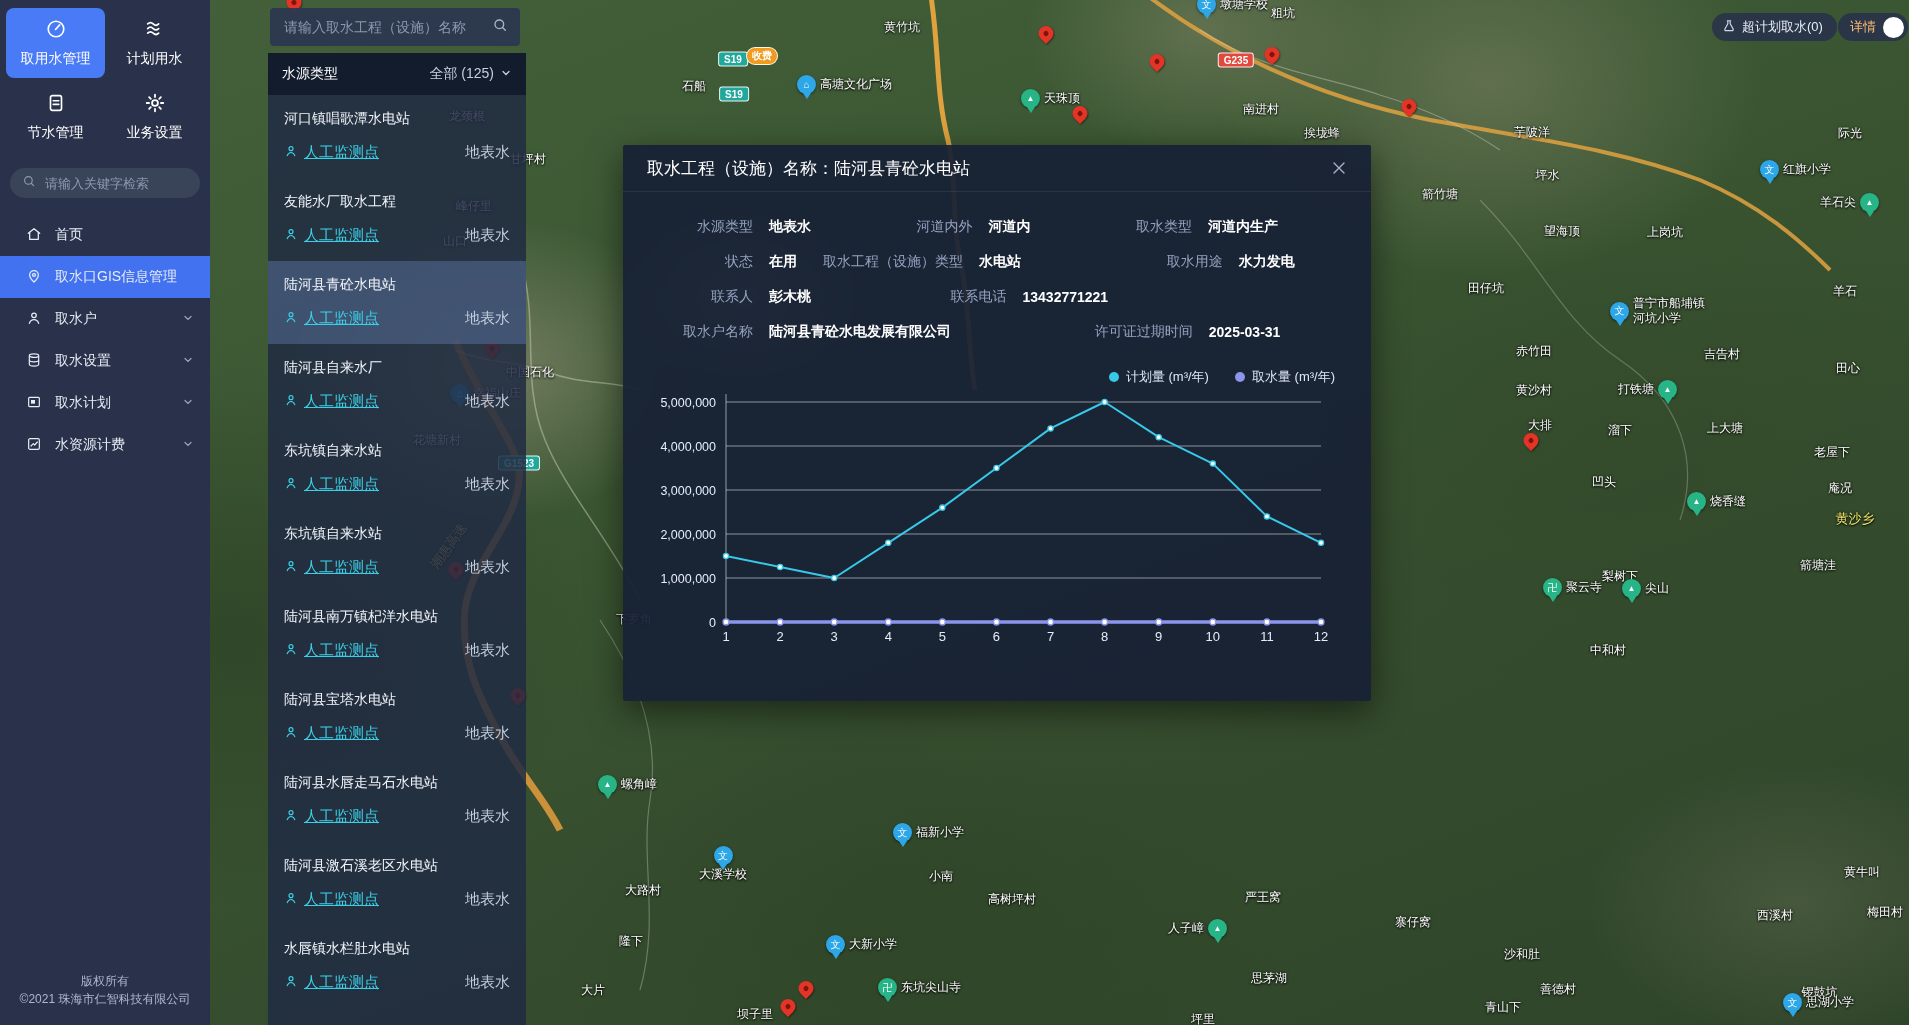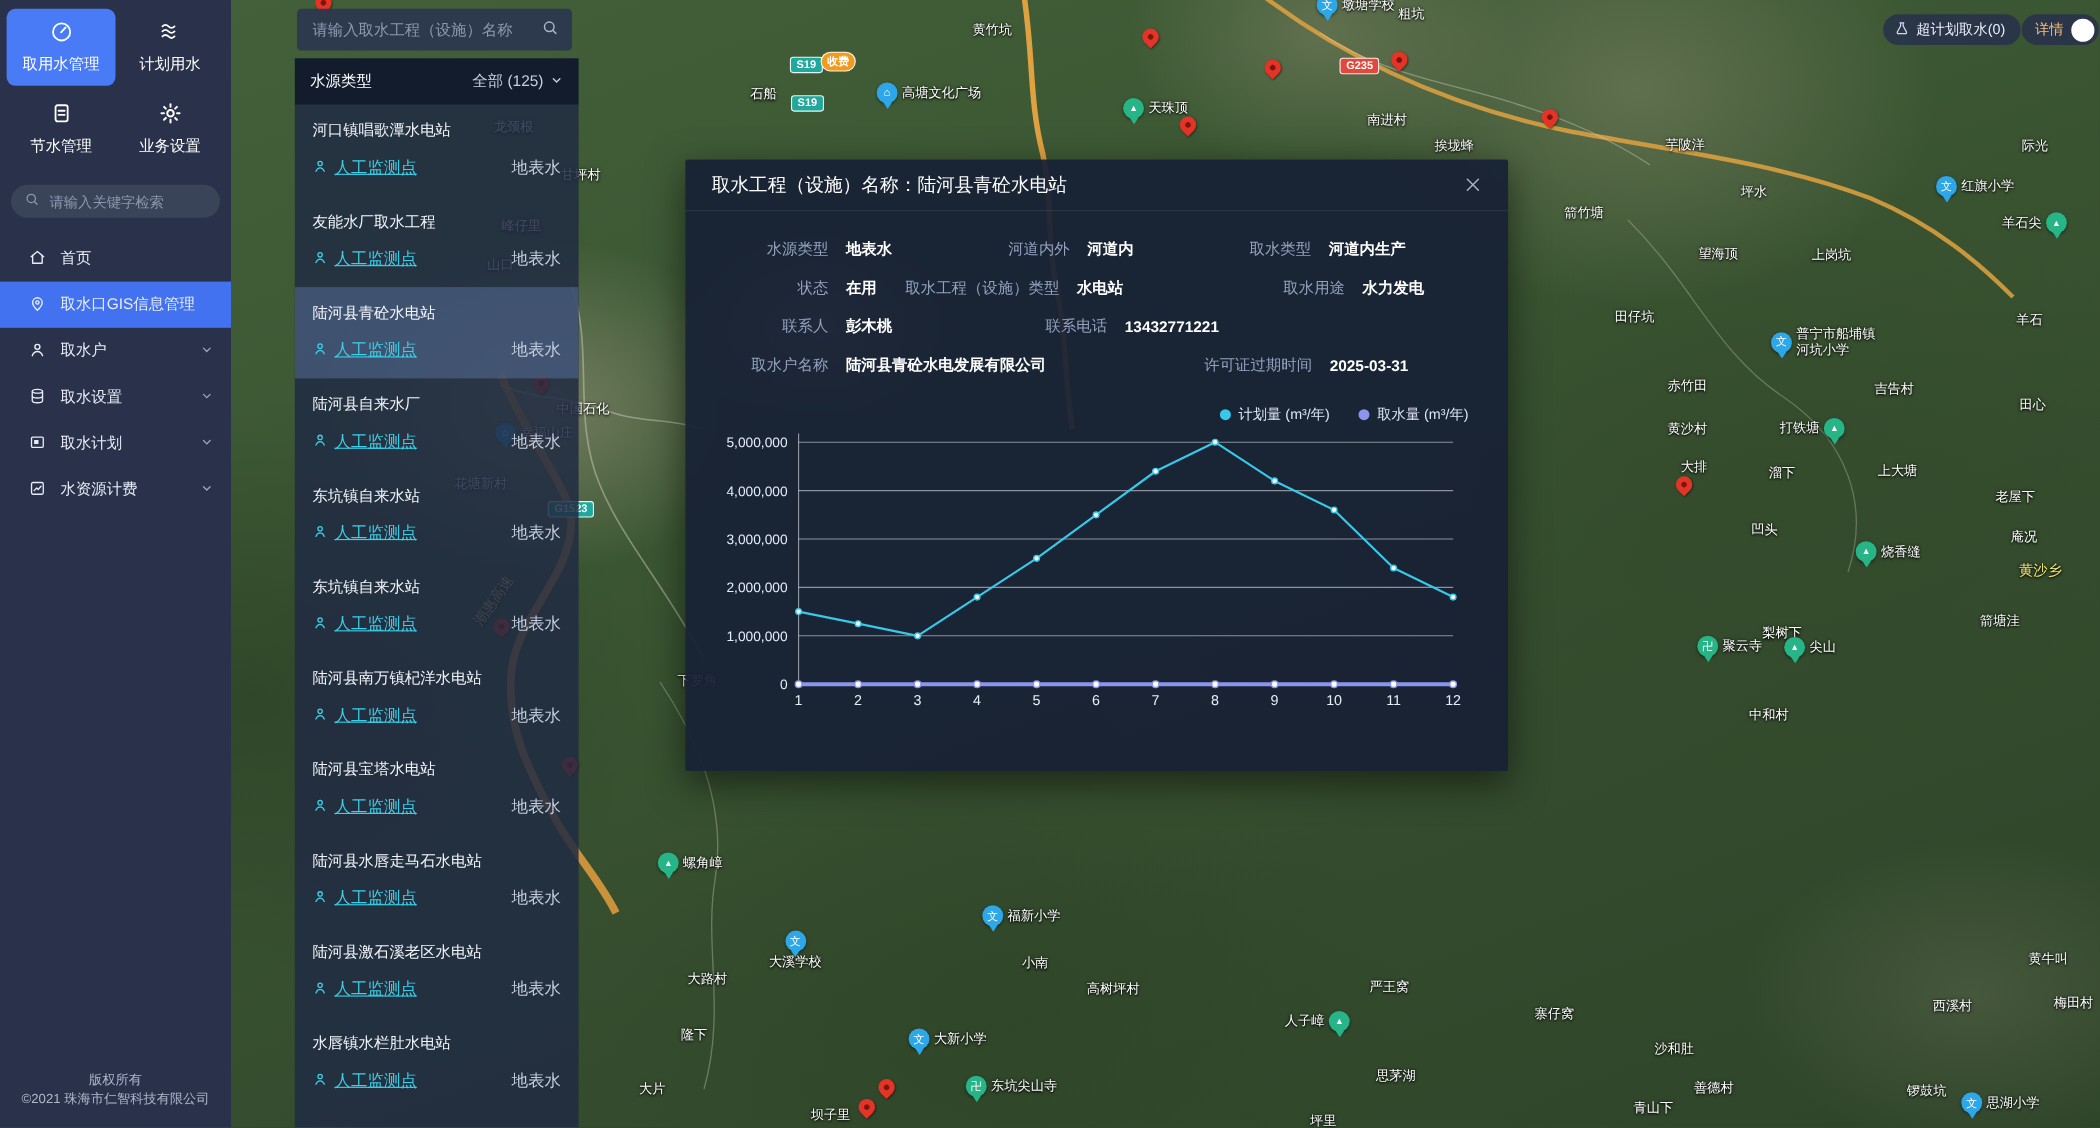--- a/index.html
+++ b/index.html
@@ -123,21 +123,21 @@
       <span class="map-label" style="left: 1283px; top: 13px;">粗坑</span>
       <span class="map-label" style="left: 694px; top: 86px;">石船</span>
       <span class="map-label" style="left: 467px; top: 116px;">龙颈根</span>
       <span class="map-label" style="left: 528px; top: 159px;">甘坪村</span>
       <span class="map-label" style="left: 474px; top: 206px;">峰仔里</span>
       <span class="map-label" style="left: 455px; top: 241px;">山口</span>
       <span class="map-label" style="left: 1261px; top: 109px;">南进村</span>
       <span class="map-label" style="left: 1322px; top: 133px;">挨垅蜂</span>
       <span class="map-label" style="left: 1532px; top: 132px;">芋陂洋</span>
       <span class="map-label" style="left: 1850px; top: 133px;">际光</span>
-      <span class="map-label" style="left: 1571px; top: 175px; padding-left: 47px;">坪水</span>
+      <span class="map-label" style="left: 1524px; top: 175px; padding-left: 47px;">坪水</span>
       <span class="map-label" style="left: 1440px; top: 194px;">箭竹塘</span>
       <span class="map-label" style="left: 1562px; top: 231px;">望海顶</span>
       <span class="map-label" style="left: 1665px; top: 232px;">上岗坑</span>
       <span class="map-label" style="left: 1845px; top: 291px;">羊石</span>
       <span class="map-label" style="left: 1486px; top: 288px;">田仔坑</span>
       <span class="map-label" style="left: 1534px; top: 351px;">赤竹田</span>
       <span class="map-label" style="left: 1722px; top: 354px;">吉告村</span>
       <span class="map-label" style="left: 1848px; top: 368px;">田心</span>
       <span class="map-label" style="left: 1534px; top: 390px;">黄沙村</span>
       <span class="map-label" style="left: 1540px; top: 425px;">大排</span>
@@ -158,21 +158,21 @@
       <span class="map-label" style="left: 1263px; top: 897px;">严王窝</span>
       <span class="map-label" style="left: 1413px; top: 922px;">寨仔窝</span>
       <span class="map-label" style="left: 1269px; top: 978px;">思茅湖</span>
       <span class="map-label" style="left: 1503px; top: 1007px;">青山下</span>
       <span class="map-label" style="left: 1558px; top: 989px;">善德村</span>
       <span class="map-label" style="left: 755px; top: 1014px;">坝子里</span>
       <span class="map-label" style="left: 1203px; top: 1019px;">坪里</span>
       <span class="map-label" style="left: 1522px; top: 954px;">沙和肚</span>
       <span class="map-label" style="left: 1775px; top: 915px;">西溪村</span>
       <span class="map-label" style="left: 1885px; top: 912px;">梅田村</span>
-      <span class="map-label" style="left: 1732px; top: 992px; padding-left: 39px;">锣鼓坑</span>
+      <span class="map-label" style="left: 1800px; top: 992px; padding-left: 39px;">锣鼓坑</span>
       <span class="map-label" style="left: 1862px; top: 872px;">黄牛叫</span>
       <span class="map-label" style="left: 631px; top: 941px;">隆下</span>
       <span class="map-label" style="left: 593px; top: 990px;">大片</span>
       <span class="map-label" style="left: 530px; top: 372px;">中国石化</span>
       <span class="map-label" style="left: 437px; top: 440px;">花塘新村</span>
       <div class="poi" style="left: 1031px; top: 111px;">
         <div class="ppin pc-green" style="font-size: 8px;">▲</div>
         <span class="ptext">天珠顶</span>
       </div>
       <div class="poi" style="left: 1207px; top: 17px;">

